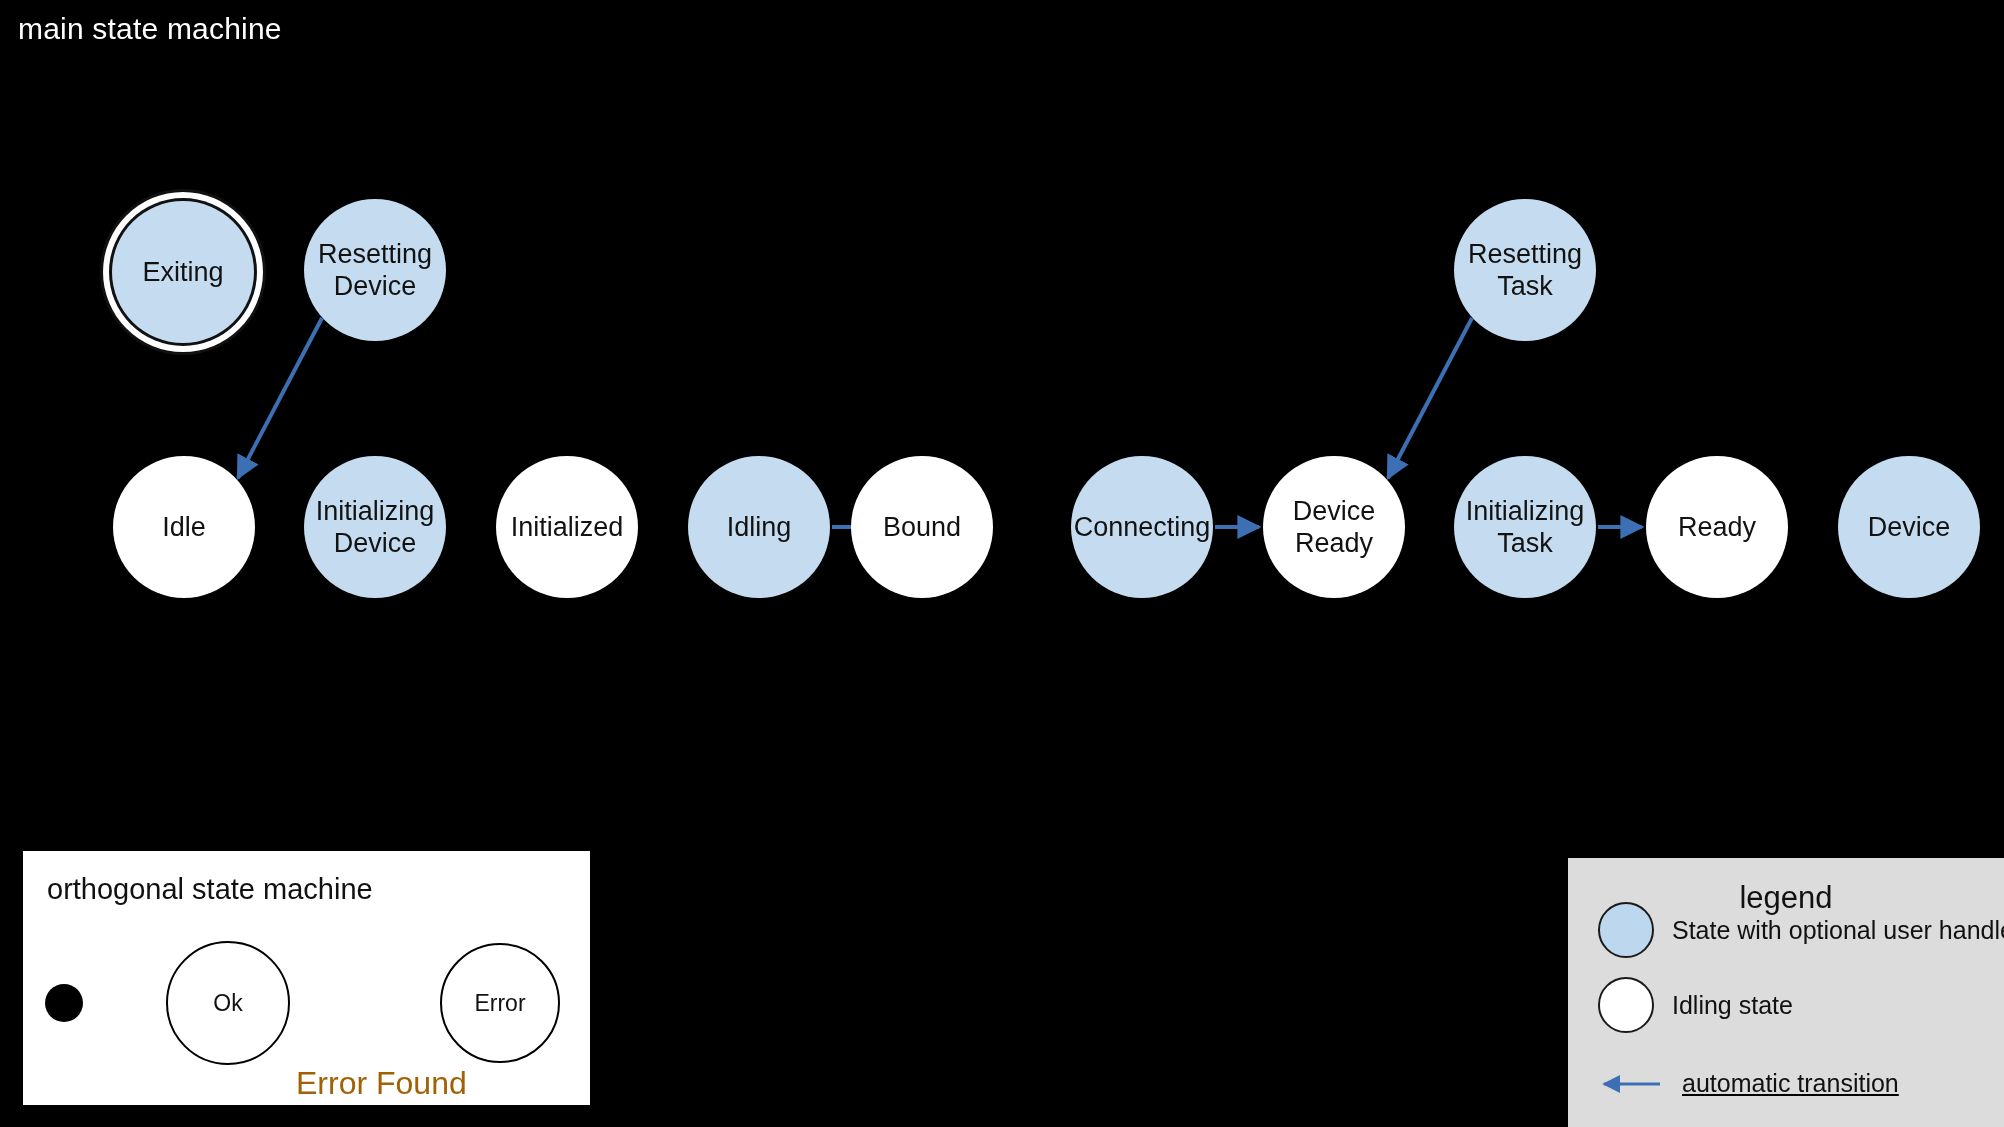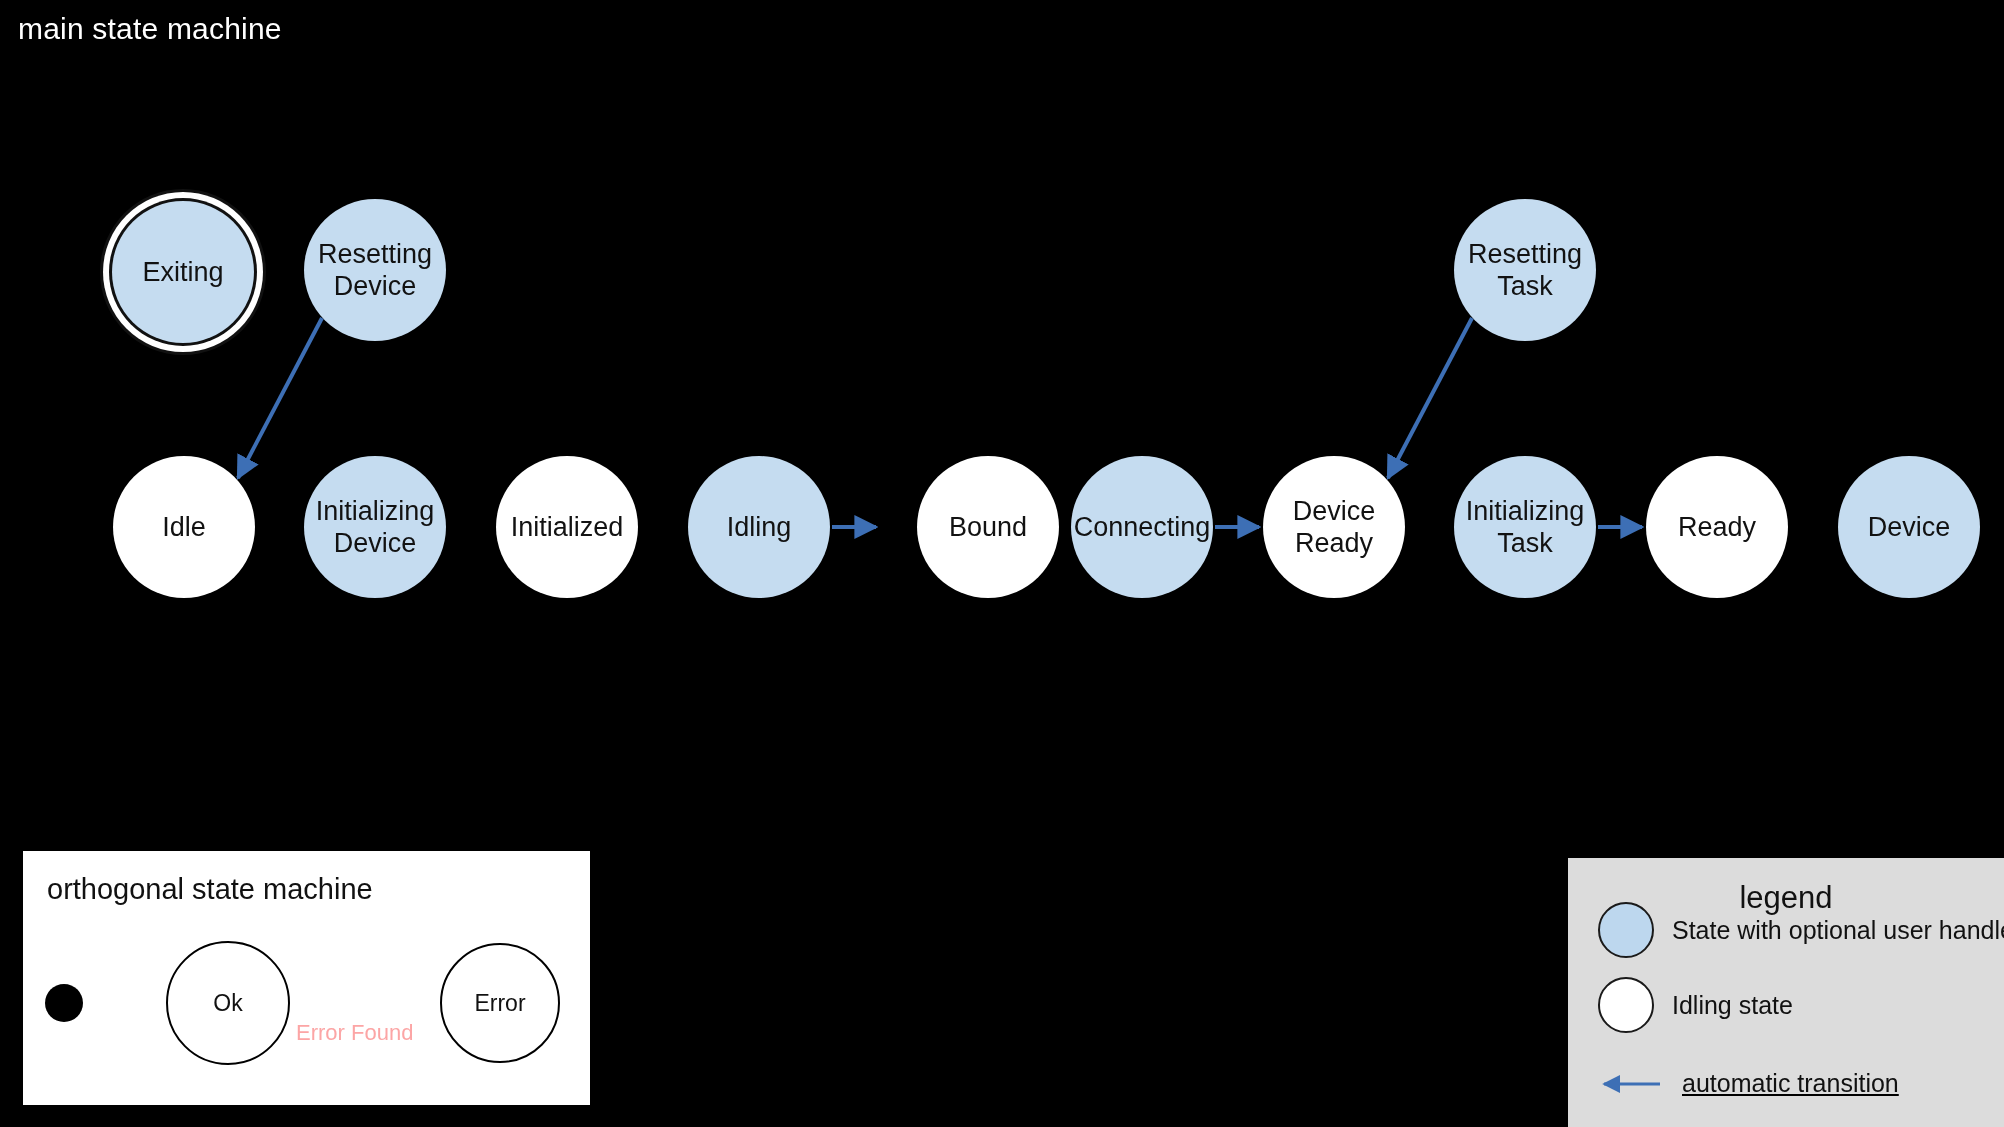--- a/index.html
+++ b/index.html
@@ -44,21 +44,21 @@
   .ortho-node {
     position:absolute; border-radius:50%;
     background:#FFFFFF; border:2px solid #000000;
     display:flex; align-items:center; justify-content:center;
     font-size:23px; color:#111111; box-sizing:border-box;
   }
   #ortho-start {
     position:absolute; border-radius:50%; background:#000000;
   }
   #ortho-edge-label {
-    position:absolute; font-size:22px; color:#fca5a5; white-space:nowrap;
+    position:absolute; font-size:32px; color:#a16207; white-space:nowrap;margin-top:45px;
   }
 
   
   #legend-panel {
     position:absolute; background:#DCDCDC; box-sizing:border-box;
   }
   #legend-title {
     position:absolute; left:0; right:0; top:22px;
     text-align:center; font-size:31px; color:#111111;
   }
@@ -121,21 +121,21 @@
       <div class="node blue" style="left: 304px; top: 456px; width: 142px; height: 142px;">
         <span class="node-label">Initializing
 Device</span>
       </div>
       <div class="node white" style="left: 496px; top: 456px; width: 142px; height: 142px;">
         <span class="node-label">Initialized</span>
       </div>
       <div class="node blue" style="left: 688px; top: 456px; width: 142px; height: 142px;">
         <span class="node-label">Idling</span>
       </div>
-      <div class="node white" style="left: 917px; top: 456px; width: 142px; height: 142px; align-items: center;">
+      <div class="node white" style="left: 851px; top: 456px; width: 142px; height: 142px; align-items: center;">
         <span class="node-label">Bound</span>
       </div>
       <div class="node blue" style="left: 1071px; top: 456px; width: 142px; height: 142px;">
         <span class="node-label">Connecting</span>
       </div>
       <div class="node white" style="left: 1263px; top: 456px; width: 142px; height: 142px;">
         <span class="node-label">Device
 Ready</span>
       </div>
       <div class="node blue" style="left: 1454px; top: 456px; width: 142px; height: 142px;">

